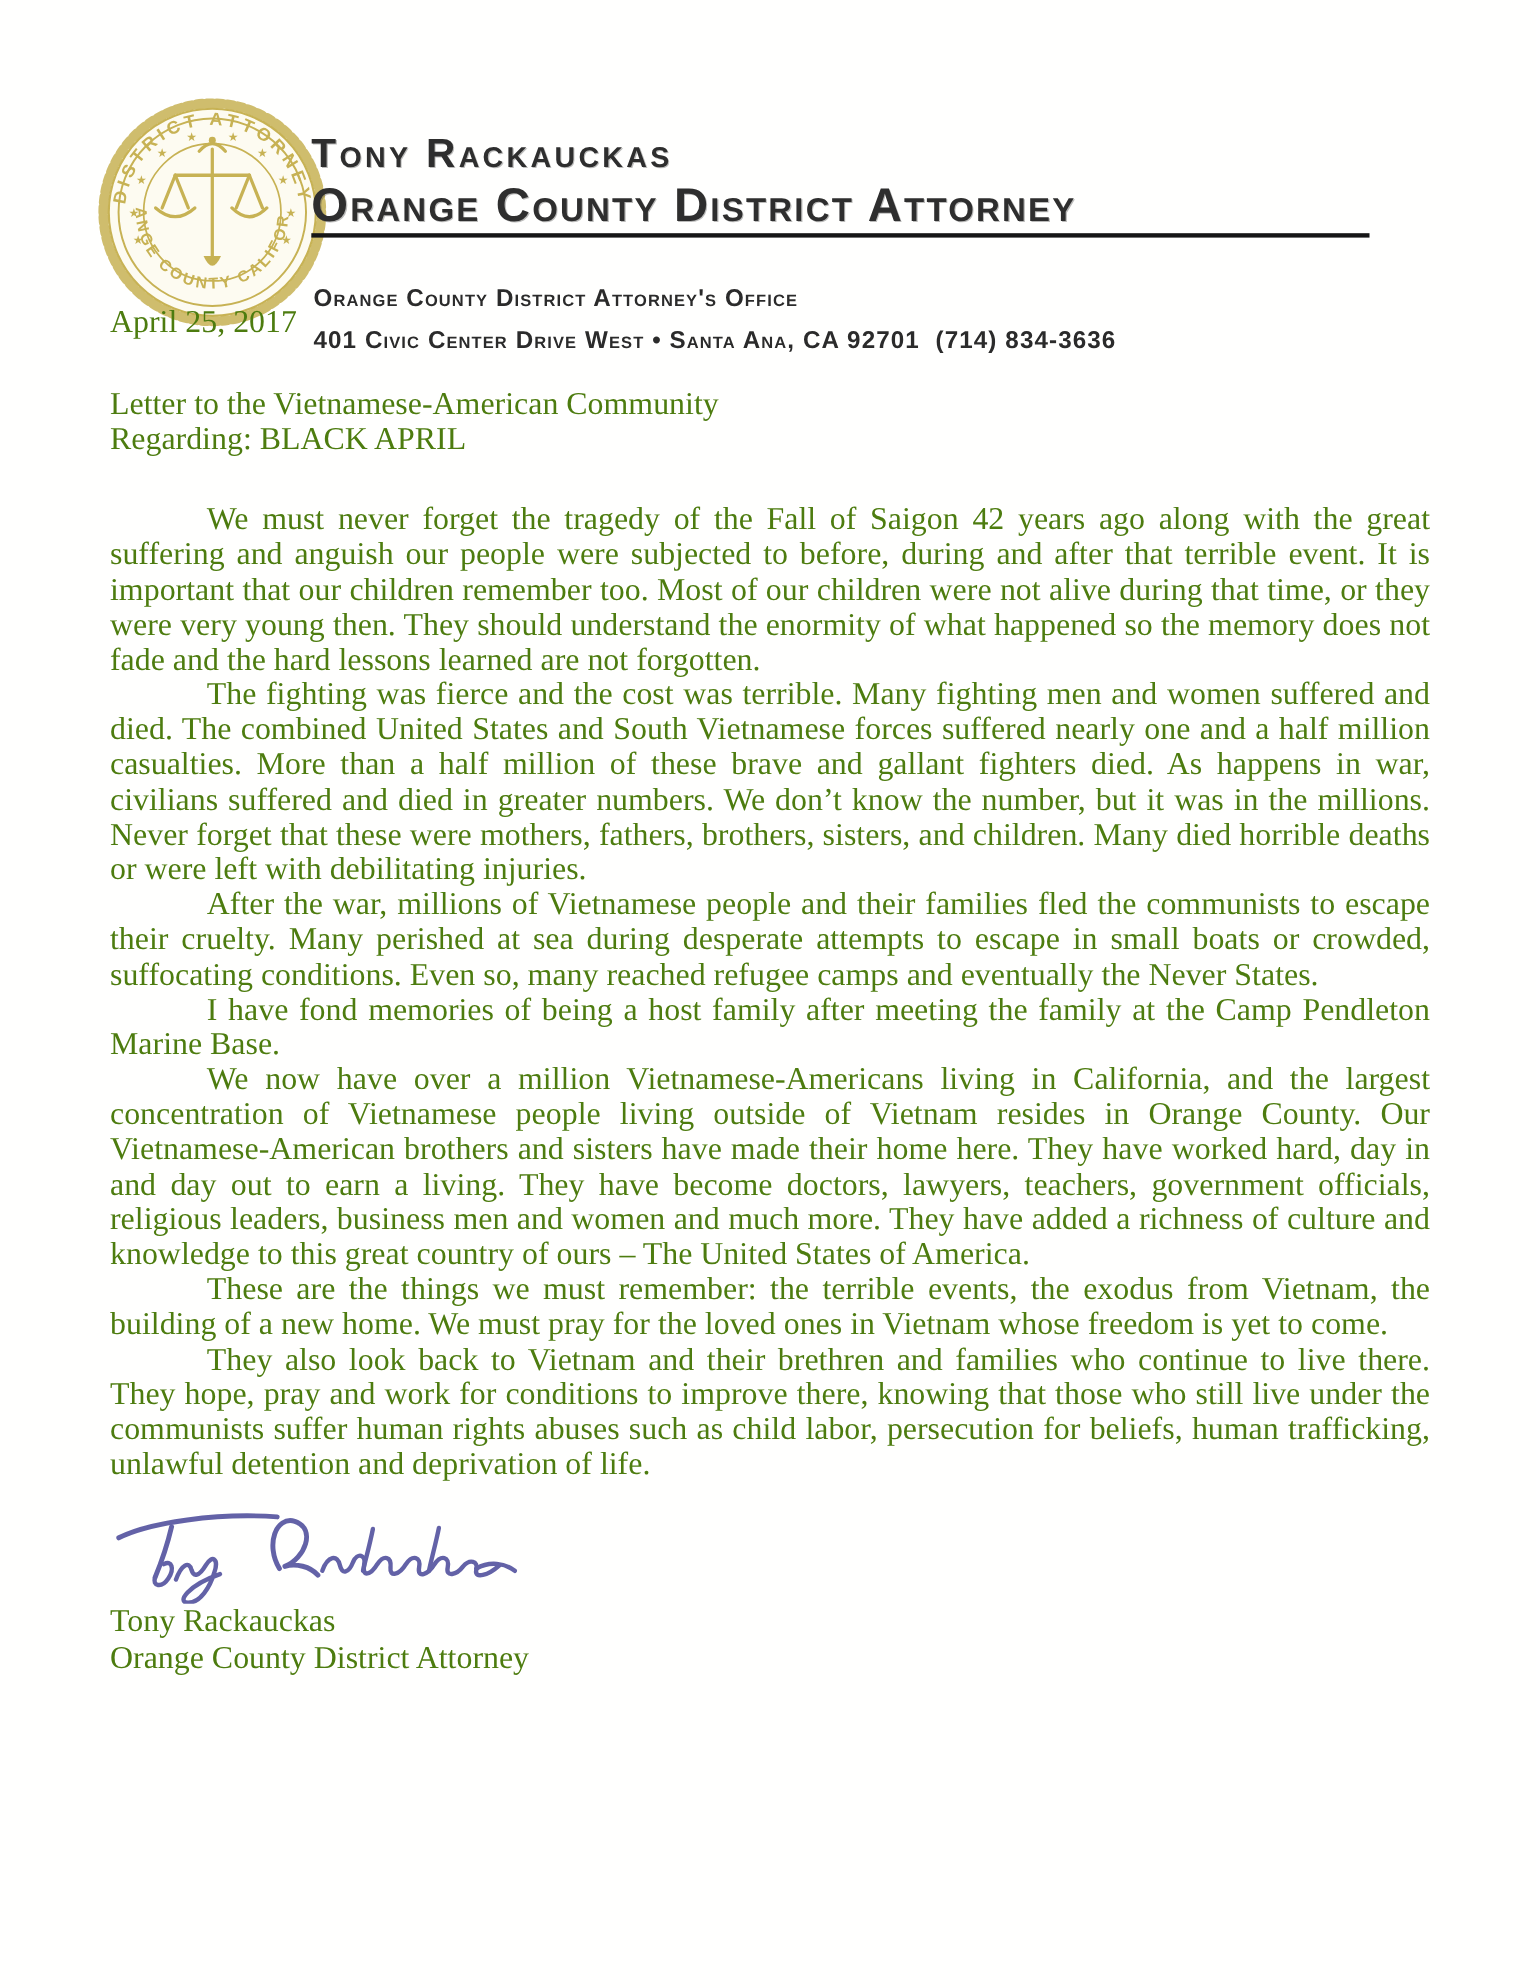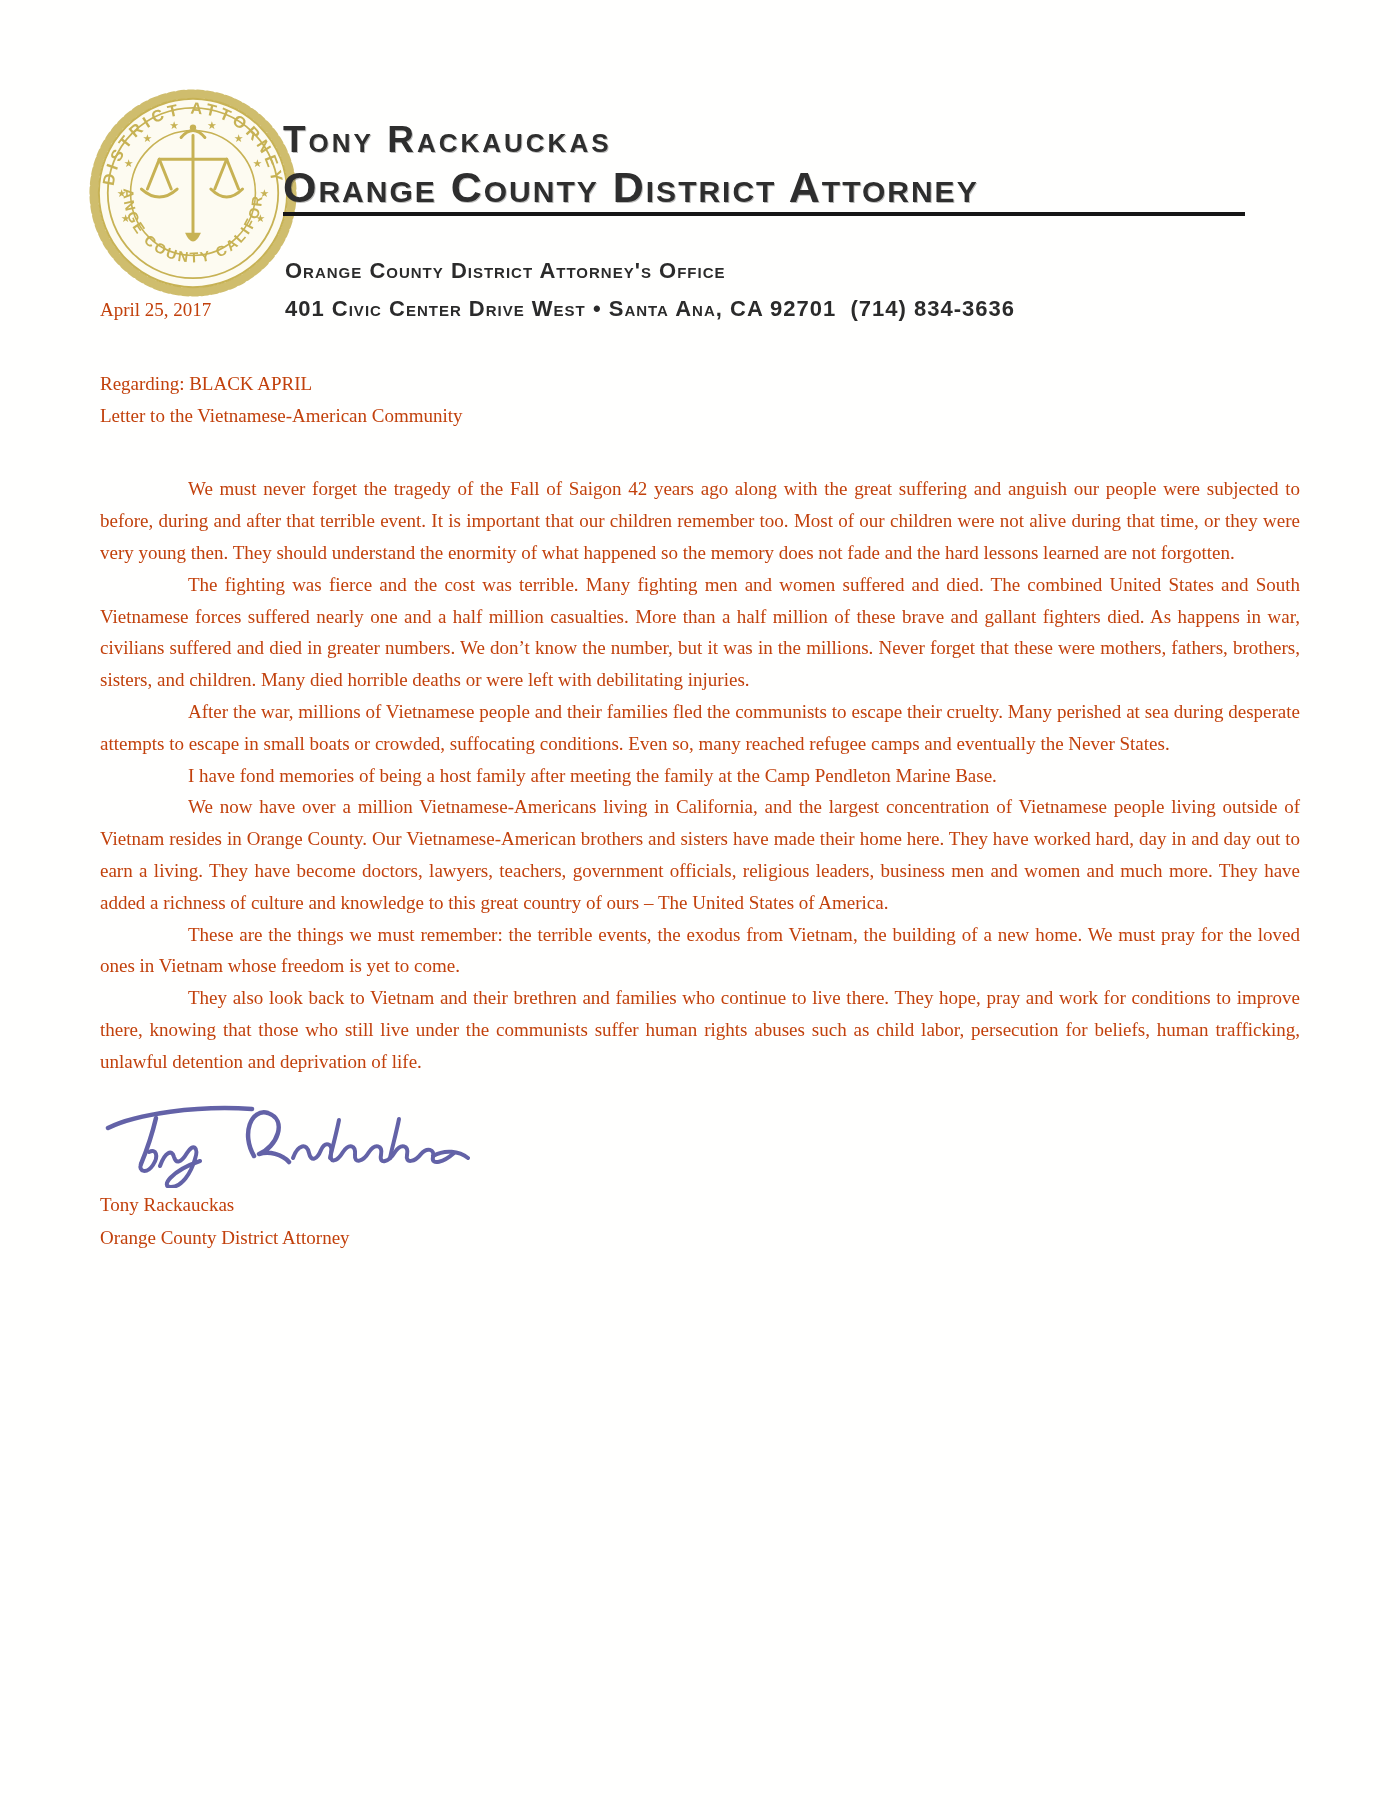--- a/index.html
+++ b/index.html
@@ -53,24 +53,24 @@
     letter-spacing:1px;
     color:#2b2b2b;
     white-space:pre;
     margin-top:28px;
   }
   .lh-office  { top:230px; }
   .lh-address { top:268px; }
 
   
   .content {
-    position:absolute; left:100px; top:294px; width:1200px;
-    font-size:19px;
+    position:absolute; left:100px; top:278px; width:1200px;
+    font-size:29px;
     line-height:31.8px;
-    color:#c2410c;
+    color:#4d7c0f;
   }
   .content p { margin:0; }
   .gap { height:42px; }
   .para {
     text-align:justify;
     text-indent:88px;
   }
   .plain { text-align:left; }
 
   
@@ -139,22 +139,22 @@
     <div class="lh-name">Tony Rackauckas</div>
     <div class="lh-title">Orange County District Attorney</div>
   </div>
   <div class="lh-rule"></div>
   <div class="lh-office">Orange County District Attorney's Office</div>
   <div class="lh-address">401 Civic Center Drive West • Santa Ana, CA 92701  (714) 834-3636</div>
 
   <div class="content">
     <p class="plain">April 25, 2017</p>
     <div class="gap"></div>
+    <p class="plain">Letter to the Vietnamese-American Community</p>
     <p class="plain">Regarding: BLACK APRIL</p>
-    <p class="plain">Letter to the Vietnamese-American Community</p>
     <div class="gap"></div>
     <p class="para">We must never forget the tragedy of the Fall of Saigon 42 years ago along with the great suffering and anguish our people were subjected to before, during and after that terrible event. It is important that our children remember too. Most of our children were not alive during that time, or they were very young then. They should understand the enormity of what happened so the memory does not fade and the hard lessons learned are not forgotten.</p>
     <p class="para">The fighting was fierce and the cost was terrible.  Many fighting men and women suffered and died. The combined United States and South Vietnamese forces suffered nearly one and a half million casualties. More than a half million of these brave and gallant fighters died. As happens in war, civilians suffered and died in greater numbers. We don’t know the number, but it was in the millions. Never forget that these were mothers, fathers, brothers, sisters, and children. Many died horrible deaths or were left with debilitating injuries.</p>
     <p class="para">After the war, millions of Vietnamese people and their families fled the communists to escape their cruelty. Many perished at sea during desperate attempts to escape in small boats or crowded, suffocating conditions. Even so, many reached refugee camps and eventually the Never States.</p>
     <p class="para">I have fond memories of being a host family after meeting the family at the Camp Pendleton Marine Base.</p>
     <p class="para">We now have over a million Vietnamese-Americans living in California, and the largest concentration of Vietnamese people living outside of Vietnam resides in Orange County. Our Vietnamese-American brothers and sisters have made their home here. They have worked hard, day in and day out to earn a living. They have become doctors, lawyers, teachers, government officials, religious leaders, business men and women and much more. They have added a richness of culture and knowledge to this great country of ours – The United States of America.</p>
     <p class="para">These are the things we must remember: the terrible events, the exodus from Vietnam, the building of a new home. We must pray for the loved ones in Vietnam whose freedom is yet to come.</p>
     <p class="para">They also look back to Vietnam and their brethren and families who continue to live there. They hope, pray and work for conditions to improve there, knowing that those who still live under the communists  suffer human rights abuses such as child labor, persecution for beliefs, human trafficking, unlawful detention and deprivation of life.</p>
 
     <svg class="sig-art" viewBox="0 0 380 96" aria-hidden="true">

